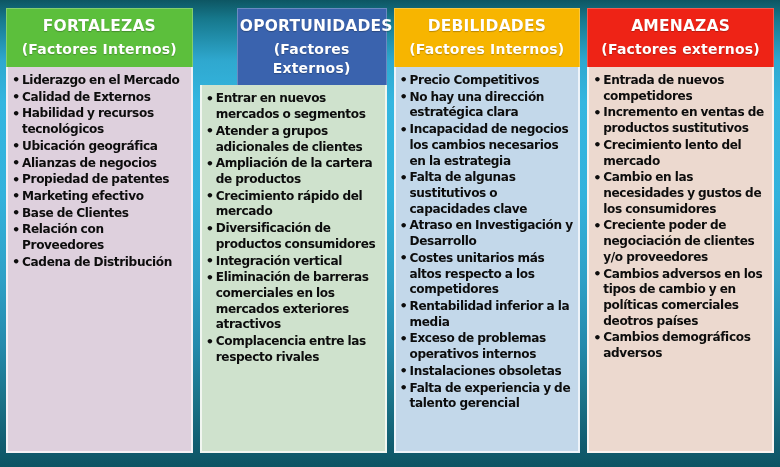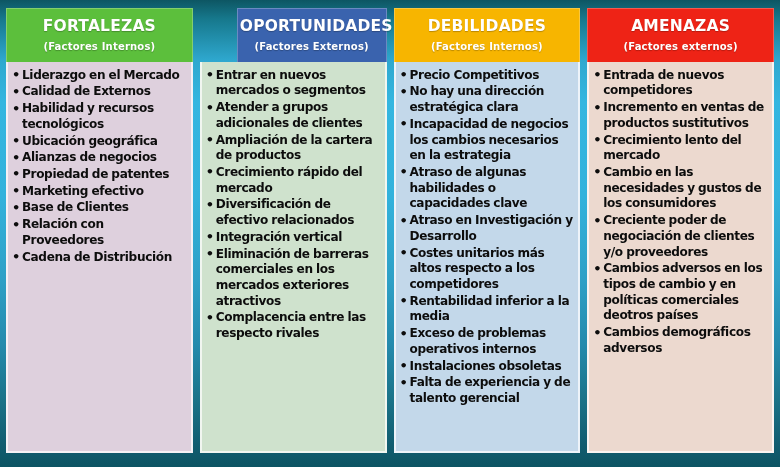--- a/index.html
+++ b/index.html
@@ -63,21 +63,21 @@
     text-shadow: 0 1px 1px rgba(0,0,0,0.25);
     border: 1px solid rgba(255,255,255,0.25);
     border-bottom: none;
   }
   .col-header .title {
     display: block;
     font-size: 15.5px;
   }
   .col-header .subtitle {
     display: block;
-    font-size: 10px;
+    font-size: 14px;
     margin-top: 4px;
   }
 
   .col-body {
     flex: 1 1 auto;
     box-sizing: border-box;
     border: 2px solid rgba(255,255,255,0.70);
     border-top: none;
     padding: 6px 5px 6px 3px;
     overflow: hidden;
@@ -152,39 +152,39 @@
       <div class="col-header">
         <span class="title">OPORTUNIDADES</span>
         <span class="subtitle">(Factores Externos)</span>
       </div>
       <div class="col-body">
         <ul class="bullet-list">
           <li><span class="dot">•</span><span>Entrar en nuevos mercados o segmentos</span></li>
           <li><span class="dot">•</span><span>Atender a grupos adicionales de clientes</span></li>
           <li><span class="dot">•</span><span>Ampliación de la cartera de productos</span></li>
           <li><span class="dot">•</span><span>Crecimiento rápido del mercado</span></li>
-          <li><span class="dot">•</span><span>Diversificación de efectivo relacionados</span></li>
+          <li><span class="dot">•</span><span>Diversificación de productos consumidores</span></li>
           <li><span class="dot">•</span><span>Integración vertical</span></li>
           <li><span class="dot">•</span><span>Eliminación de barreras comerciales en los mercados exteriores atractivos</span></li>
           <li><span class="dot">•</span><span>Complacencia entre las respecto rivales</span></li>
         </ul>
       </div>
     </div>
 
     <div class="swot-column col-3">
       <div class="col-header">
         <span class="title">DEBILIDADES</span>
         <span class="subtitle">(Factores Internos)</span>
       </div>
       <div class="col-body">
         <ul class="bullet-list">
           <li><span class="dot">•</span><span>Precio Competitivos</span></li>
           <li><span class="dot">•</span><span>No hay una dirección estratégica clara</span></li>
           <li><span class="dot">•</span><span>Incapacidad de negocios los cambios necesarios en la estrategia</span></li>
-          <li><span class="dot">•</span><span>Atraso de algunas habilidades o capacidades clave</span></li>
+          <li><span class="dot">•</span><span>Falta de algunas sustitutivos o capacidades clave</span></li>
           <li><span class="dot">•</span><span>Atraso en Investigación y Desarrollo</span></li>
           <li><span class="dot">•</span><span>Costes unitarios más altos respecto a los competidores</span></li>
           <li><span class="dot">•</span><span>Rentabilidad inferior a la media</span></li>
           <li><span class="dot">•</span><span>Exceso de problemas operativos internos</span></li>
           <li><span class="dot">•</span><span>Instalaciones obsoletas</span></li>
           <li><span class="dot">•</span><span>Falta de experiencia y de talento gerencial</span></li>
         </ul>
       </div>
     </div>
 

